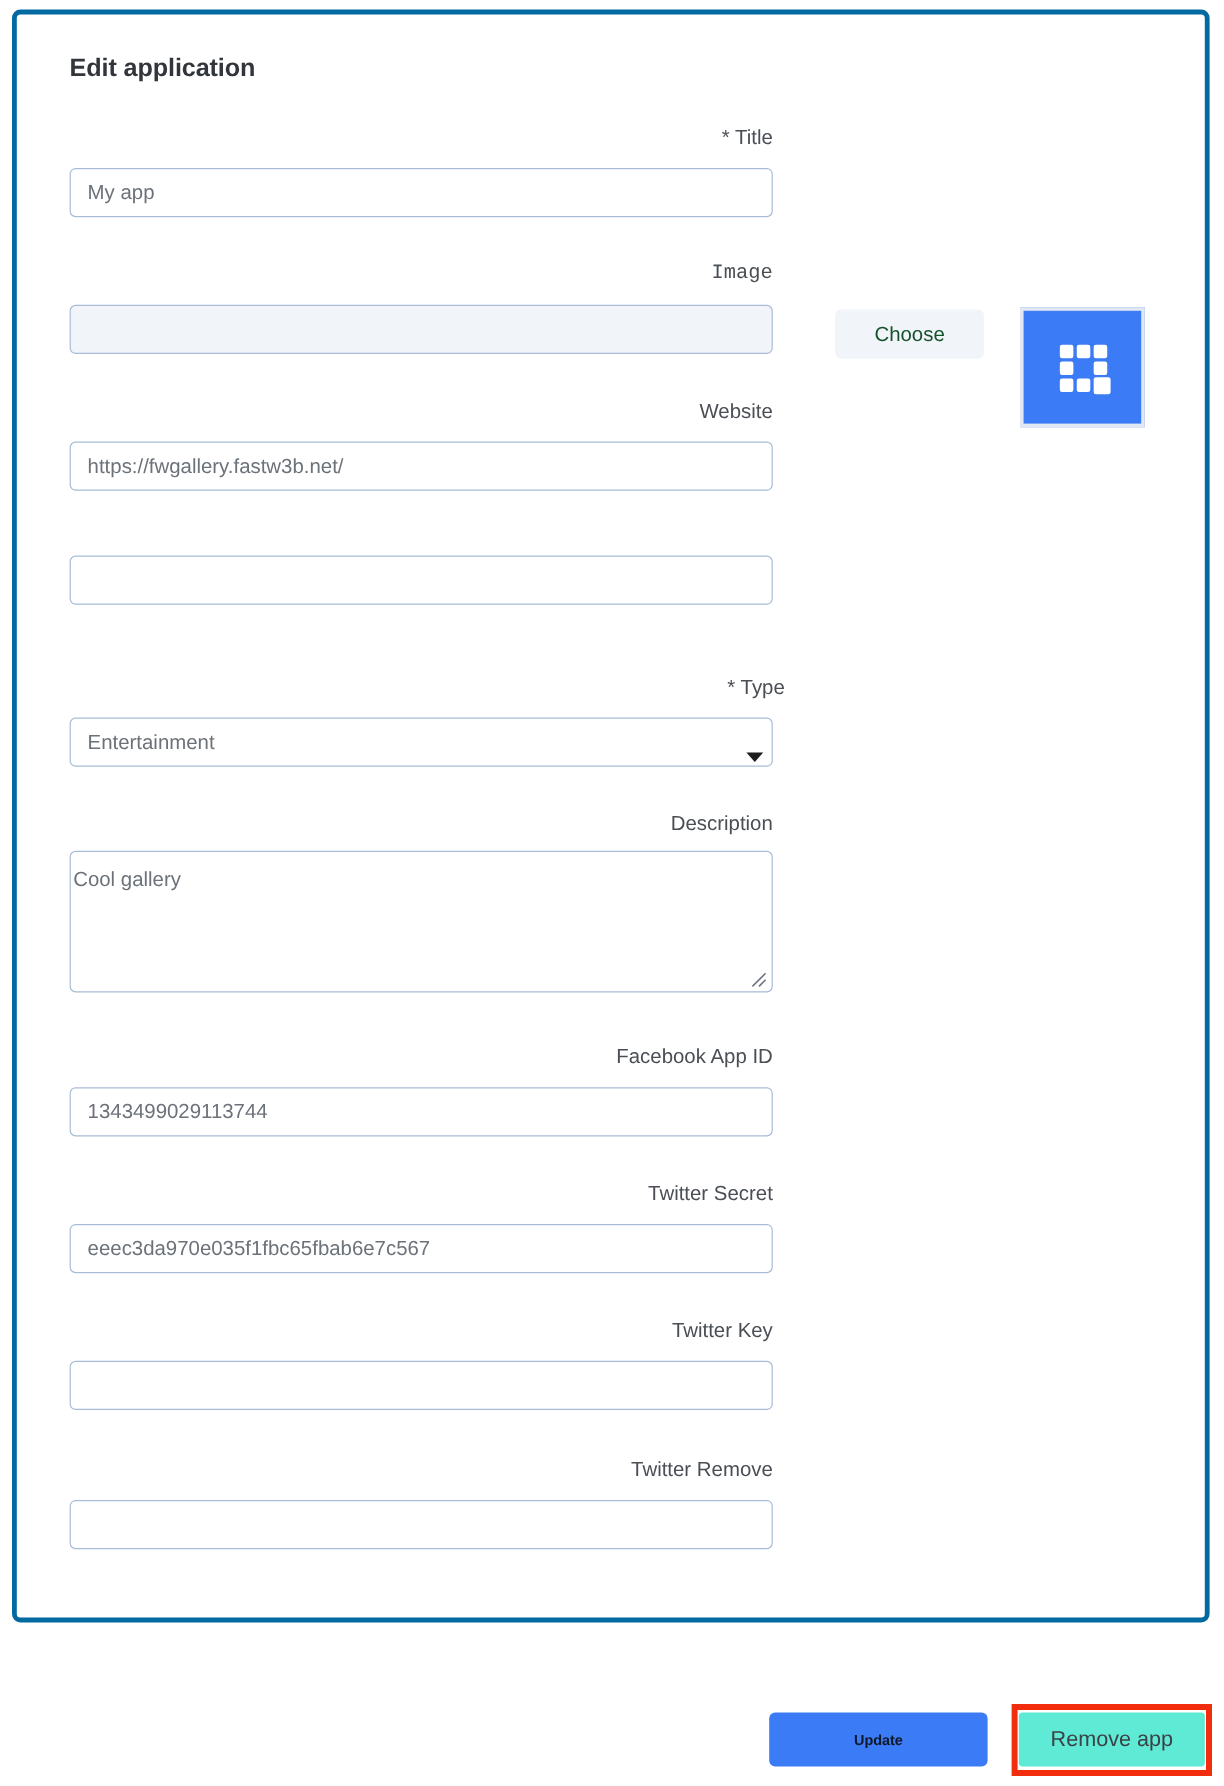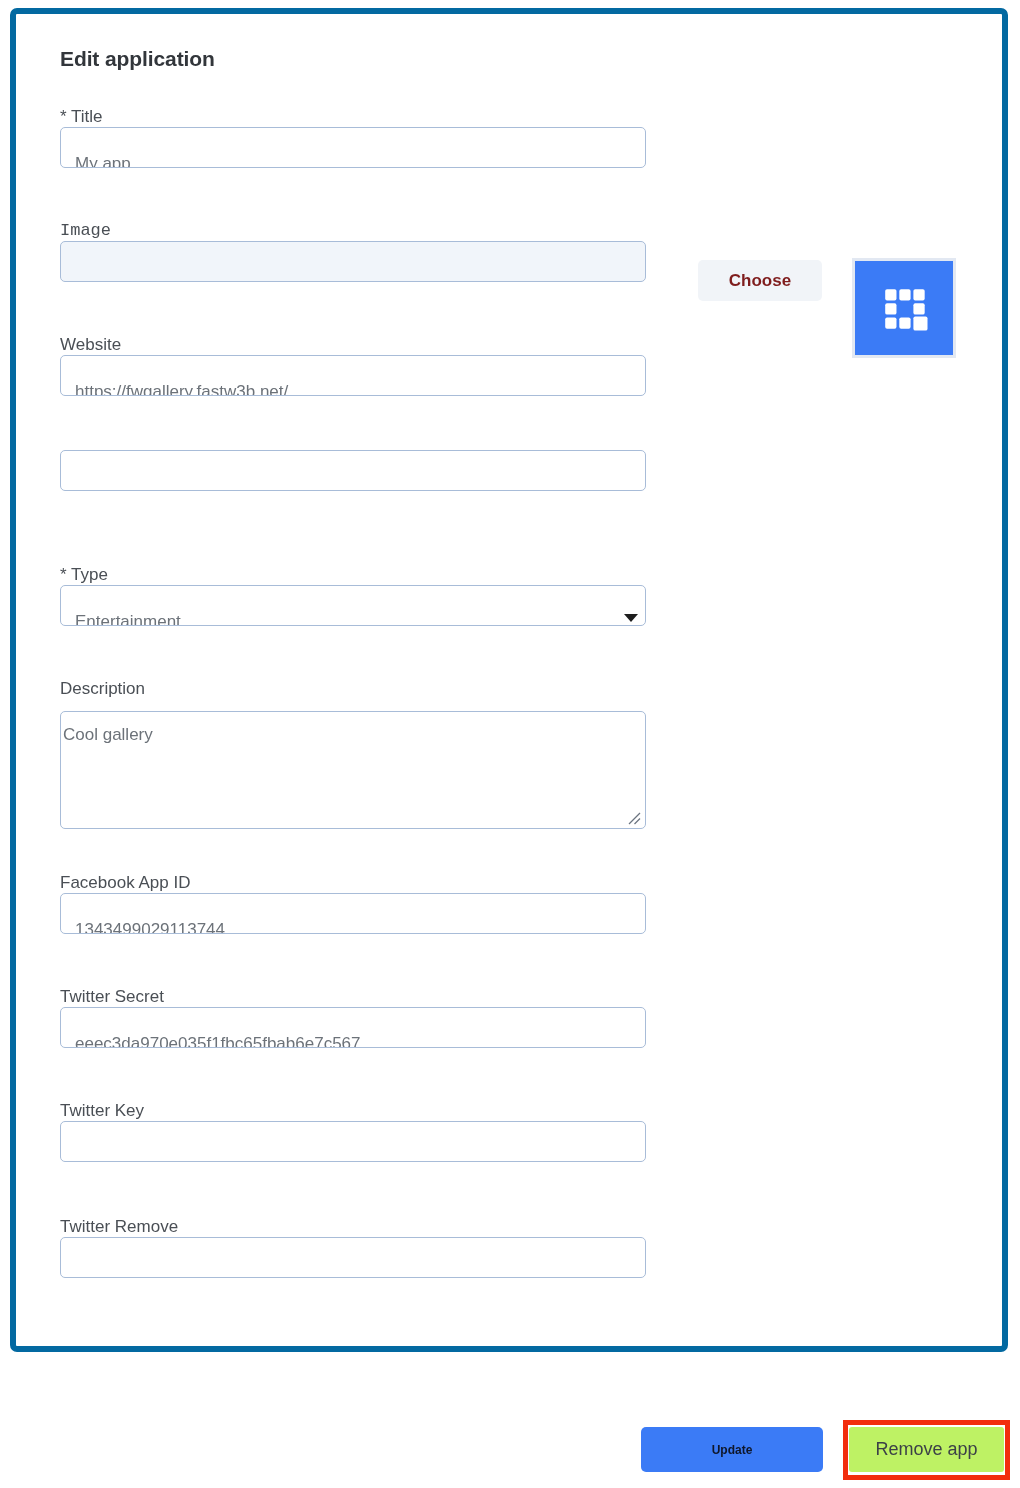--- a/index.html
+++ b/index.html
@@ -18,21 +18,21 @@
     overflow: hidden;
     background: #ffffff;
   }
   .card {
     position: absolute;
     left: 10px;
     top: 8px;
     width: 998px;
     height: 1344px;
     box-sizing: border-box;
-    border: 6px solid #0369a1;
+    border: 4px solid #0369a1;
     border-radius: 7px;
     background: #ffffff;
   }
   .card-title {
     position: absolute;
     left: 44px;
     top: 33px;
     font-size: 21px;
     font-weight: bold;
     color: #32363b;
@@ -40,33 +40,34 @@
   }
   .field {
     position: absolute;
     left: 44px;
   }
   .label {
     font-size: 17px;
     color: #4a4f55;
     line-height: 20px;
     white-space: nowrap;
+    text-align: right;
   }
   .input {
     box-sizing: border-box;
     width: 586px;
     height: 41px;
-    margin-top: 0;
+    margin-top: 15px;
     border: 1px solid #a8bcd8;
     border-radius: 5px;
     background: #ffffff;
     font-family: "Liberation Sans", sans-serif;
     font-size: 17px;
     color: #6c7279;
-    padding: 16px 14px;
+    padding: 0 14px;
     line-height: 39px;
     overflow: hidden;
     white-space: nowrap;
   }
   .input.readonly {
     background: #f1f5fa;
   }
   .select-wrap {
     position: relative;
     width: 596px;
@@ -107,23 +108,22 @@
     left: 682px;
     top: 246px;
     width: 124px;
     height: 41px;
     box-sizing: border-box;
     background: #f1f4f8;
     border: none;
     border-radius: 5px;
     font-family: "Liberation Sans", sans-serif;
     font-size: 17px;
-    color: #7f1d1d;
+    color: #14532d;
     cursor: pointer;
-    font-weight: bold;
   }
   .app-icon-frame {
     position: absolute;
     left: 836px;
     top: 244px;
     width: 104px;
     height: 100px;
     box-sizing: border-box;
     border: 3px solid #e2e8f2;
     background: #3b7bf6;
@@ -168,21 +168,21 @@
     border: 5px solid #f22d0d;
     background: transparent;
   }
   .remove-btn {
     position: absolute;
     left: 849px;
     top: 17px;
     width: 155px;
     height: 45px;
     box-sizing: border-box;
-    background: #bef264;
+    background: #5eead4;
     border: none;
     border-radius: 3px;
     color: #3c4147;
     font-family: "Liberation Sans", sans-serif;
     font-size: 18px;
     cursor: pointer;
   }
 </style>
 </head>
 <body>

